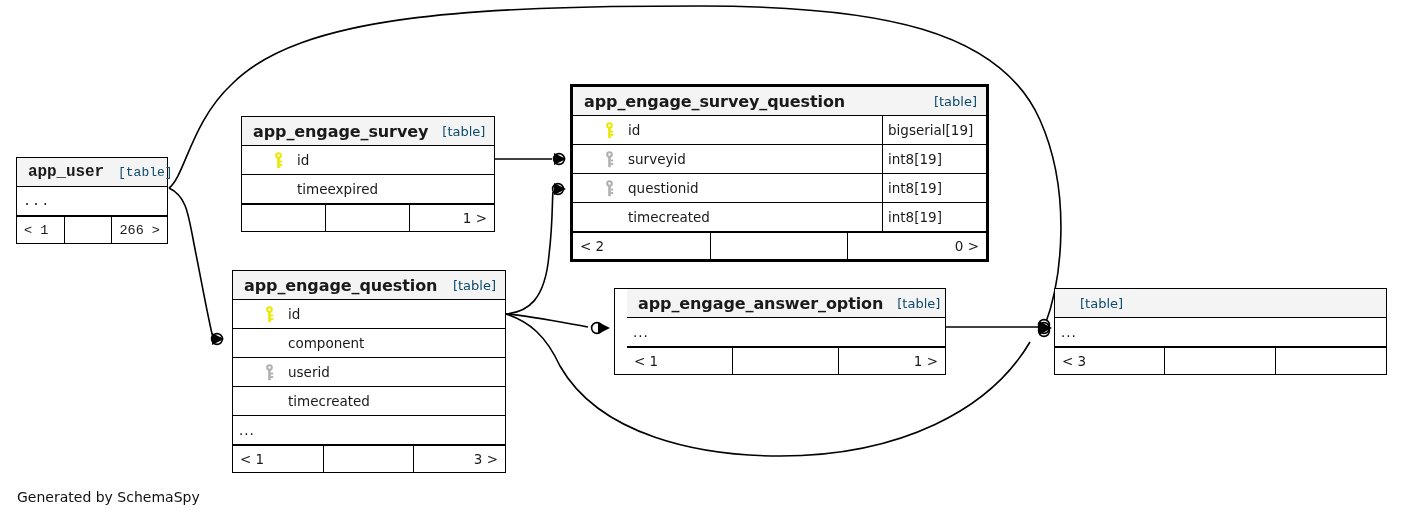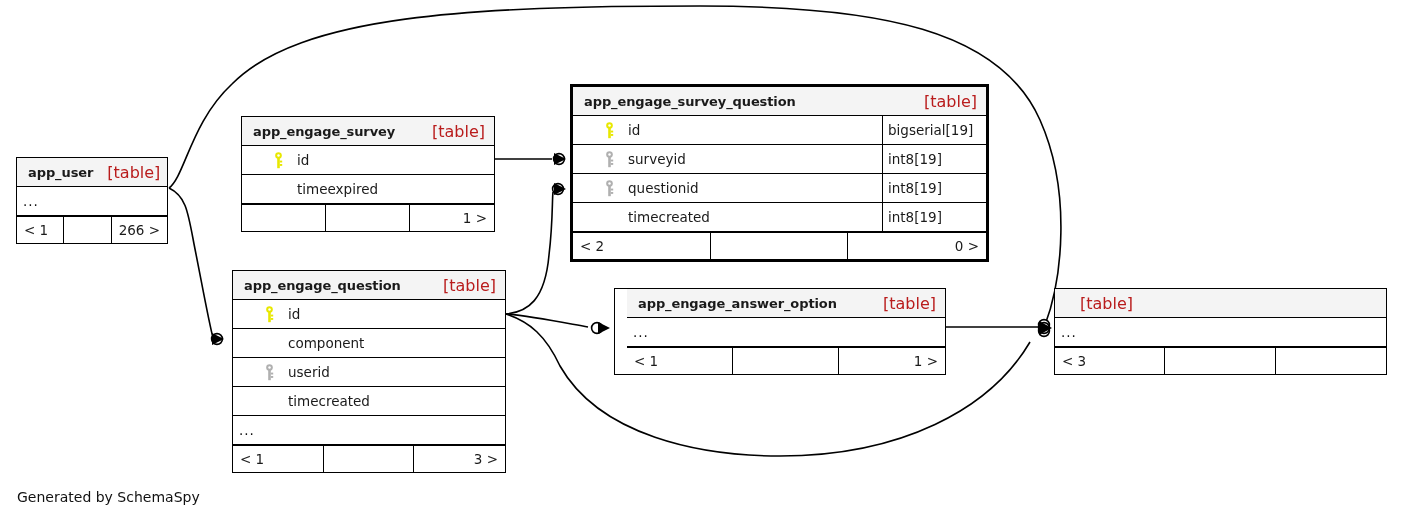--- a/index.html
+++ b/index.html
@@ -45,26 +45,26 @@
     background: #f4f4f4;
     border-bottom: 1px solid #000000;
     display: flex;
     align-items: center;
     justify-content: space-between;
     padding: 0 9px 0 11px;
     white-space: nowrap;
   }
   .tbl-name {
     font-weight: bold;
+    font-size: 16px;
+    letter-spacing: -0.1px;
+  }
+  .tbl-kind {
     font-size: 13px;
-    letter-spacing: -0.1px;
-  }
-  .tbl-kind {
-    font-size: 16px;
-    color: #b91c1c;
+    color: #0c4a6e;
     padding-left: 14px;
   }
   .tbl-row {
     box-sizing: border-box;
     height: 29px;
     border-bottom: 1px solid #000000;
     display: flex;
     align-items: center;
     position: relative;
     background: #ffffff;
@@ -178,21 +178,21 @@
     <g fill="#000000">
       <polygon points="566,159 554,153 554,165"></polygon>
       <polygon points="566,189 554,183 554,195"></polygon>
       <polygon points="224,339 212,333 212,345"></polygon>
       <polygon points="610,328 598,322 598,334"></polygon>
       <polygon points="1052,328 1039,321 1039,335"></polygon>
     </g>
   </svg>
 
   <div id="tables-root">
-      <div class="table-node" style="left:16px;top:157px;width:152px;">
+      <div class="table-node" style="left:16px;top:157px;width:152px;font-family:Liberation Mono, monospace;">
         <div class="tbl-title">
           <span class="tbl-name">app_user</span>
           <span class="tbl-kind">[table]</span>
         </div>
         <div class="tbl-row">
           <span class="ellipsis-row">...</span>
         </div>
         <div class="tbl-footer">
           <span class="foot-cell foot-left">&lt; 1</span>
           <span class="foot-cell foot-mid"></span>

